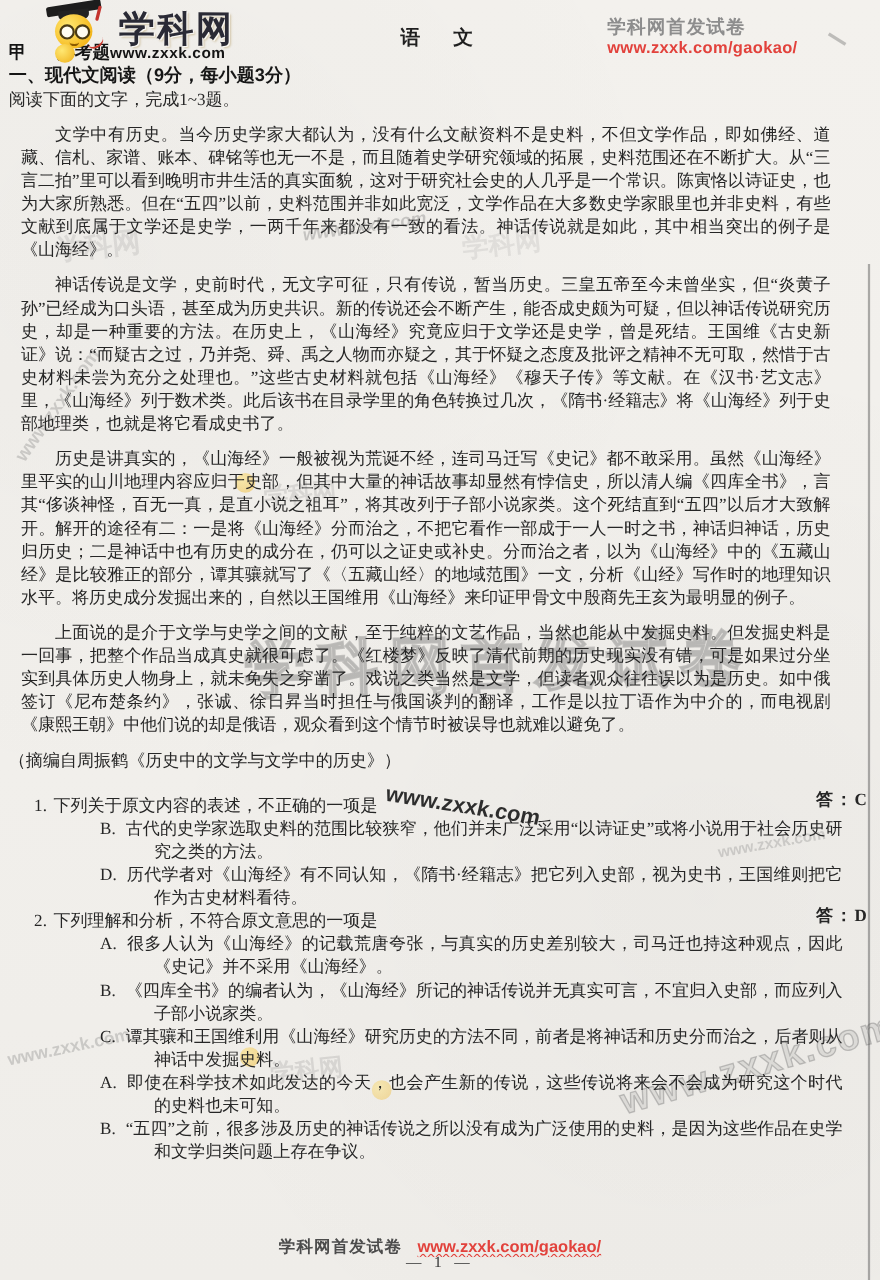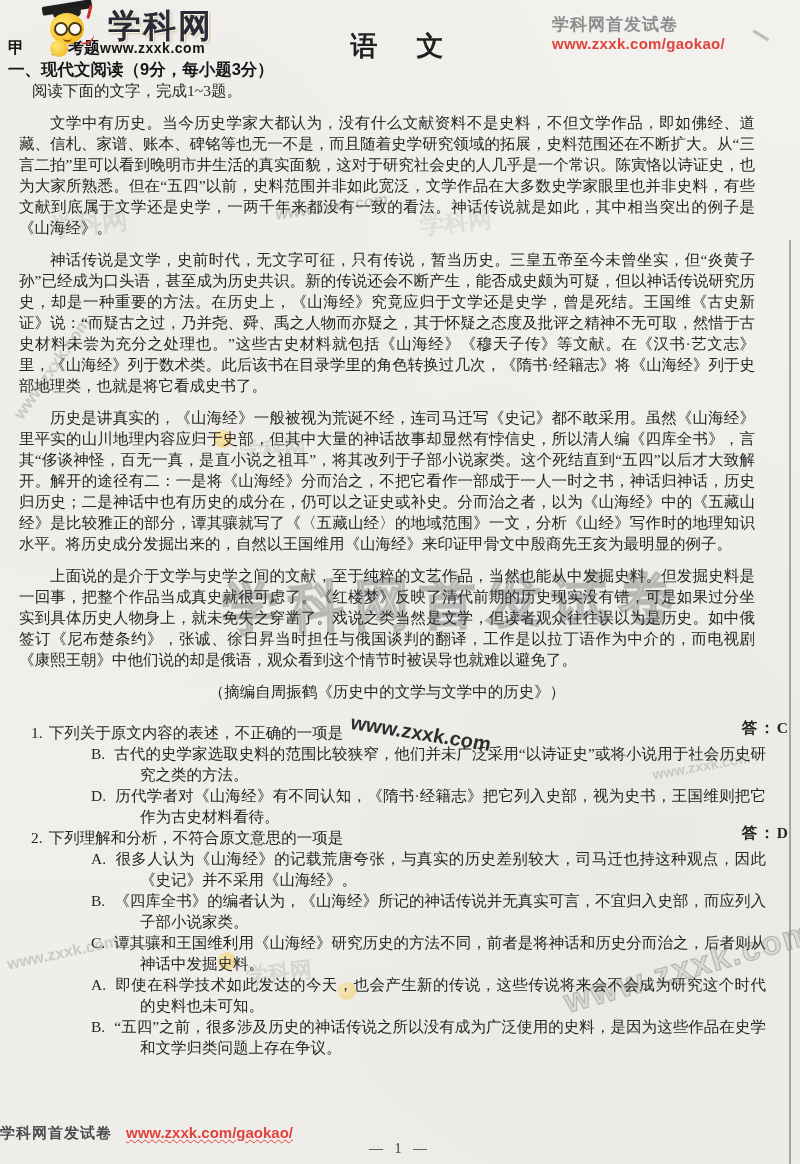--- a/index.html
+++ b/index.html
@@ -9,21 +9,21 @@
       radial-gradient(circle at 15% 20%, rgba(0,0,0,.02), transparent 45%),
       radial-gradient(circle at 80% 70%, rgba(0,0,0,.025), transparent 50%),
       linear-gradient(180deg,#f3f1ed 0%,#f1efeb 60%,#efede9 100%);
     font-family:"Liberation Serif","DejaVu Serif",serif;
     color:#262626;
   }
   
   .hdr{position:relative;height:58px;}
   .exam-title{position:absolute;left:0;right:0;top:10px;text-align:center;
     font-family:Liberation Mono, monospace;
-    font-size:27px;font-weight:bold;letter-spacing:6px;color:#1f1f1f;}
+    font-size:18px;font-weight:bold;letter-spacing:6px;color:#1f1f1f;}
   .hdr-right{position:absolute;left:552px;top:14px;line-height:1.25;
     font-family:"Liberation Sans","DejaVu Sans",sans-serif;}
   .hr1{font-size:17px;font-weight:bold;color:#8d8d8d;letter-spacing:1px;}
   .hr2{font-size:15px;font-weight:bold;color:#e2423c;letter-spacing:.3px;}
   .kind{position:absolute;left:8px;top:38px;font-size:16px;font-weight:bold;color:#141414;z-index:1;
     font-family:"Liberation Sans","DejaVu Sans",sans-serif;}
   .kind .k1{margin-right:28px;}
   .kind-url{font-size:14px;letter-spacing:.5px;}
   .brand{position:absolute;left:108px;top:4px;z-index:2;
     font-family:"Liberation Sans","DejaVu Sans",sans-serif;
@@ -39,34 +39,34 @@
   .m-eye{position:absolute;width:10px;height:10px;border:2px solid #4a3a14;background:rgba(255,255,255,.92);border-radius:50%;top:22px;}
   .m-eye.l{left:18px;}.m-eye.r{left:32px;}
   .m-mouth{position:absolute;left:27px;top:34px;width:9px;height:6px;border-bottom:2px solid #8a5a00;border-radius:50%;}
   .m-pen{position:absolute;left:42px;top:30px;width:16px;height:12px;border-bottom:2px solid #cc3a30;border-radius:50%;transform:rotate(-25deg);}
   .m-body{position:absolute;left:14px;top:40px;width:18px;height:17px;border-radius:50%;
     background:radial-gradient(circle at 35% 35%, #ffe873, #eeae16);}
   
   .content{position:relative;margin:0 34px 0 8px;z-index:1;}
   .sec-head{font-family:"Liberation Sans","DejaVu Sans",sans-serif;
     font-size:16.5px;font-weight:bold;line-height:22px;color:#161616;}
-  .instruction{font-size:15.5px;line-height:21px;margin-left:24px;}
+  .instruction{font-size:15.5px;line-height:21px;}
   .passage{margin-top:2px;}
   .passage p{margin:11px;font-size:15.5px;line-height:21px;text-align:justify;text-justify:inter-character;text-indent:2em;}
-  .attribution{font-size:15.5px;line-height:21px;text-align:center;}
+  .attribution{font-size:15.5px;line-height:21px;text-align:left;}
   
   .questions{margin-top:20px;}
   .q-stem{position:relative;font-size:15.5px;line-height:21px;padding-left:50px;text-indent:-27px;}
   .q-num{font-weight:normal;margin-right:6px;}
   .q-answer{position:absolute;right:-24px;top:-5px;font-weight:bold;font-size:15.5px;letter-spacing:2px;text-indent:0;}
   .opt{font-size:15.5px;line-height:21px;text-align:justify;text-justify:inter-character;
     padding-left:132px;text-indent:-49px;}
   .opt-label{margin-right:9px;}
   
-  .footer{position:absolute;left:0;right:0;top:1124px;text-align:left;z-index:2;
+  .footer{position:absolute;left:0;right:0;top:1124px;text-align:center;z-index:2;
     font-family:"Liberation Sans","DejaVu Sans",sans-serif;}
   .f-brand{font-size:15px;font-weight:bold;color:#4c4c4c;letter-spacing:1px;margin-right:14px;}
   .f-url{font-size:15px;font-weight:bold;color:#e2423c;text-decoration:underline wavy 1px #e2423c;}
   .page-num{position:absolute;left:0;right:0;top:1141px;text-align:center;font-size:14px;color:#333;letter-spacing:4px;}
   
   .wm{position:absolute;pointer-events:none;white-space:nowrap;z-index:0;
     font-family:"Liberation Sans","DejaVu Sans",sans-serif;}
   .wm-brand1{left:50px;top:206px;font-size:26px;font-weight:bold;color:rgba(125,125,125,.18);transform:rotate(-6deg);}
   .wm-url1{left:275px;top:198px;font-size:16px;font-weight:bold;font-style:italic;color:rgba(110,110,110,.33);transform:rotate(-8deg);}
   .wm-brand2{left:420px;top:206px;font-size:24px;font-weight:bold;color:rgba(125,125,125,.15);transform:rotate(-6deg);}

